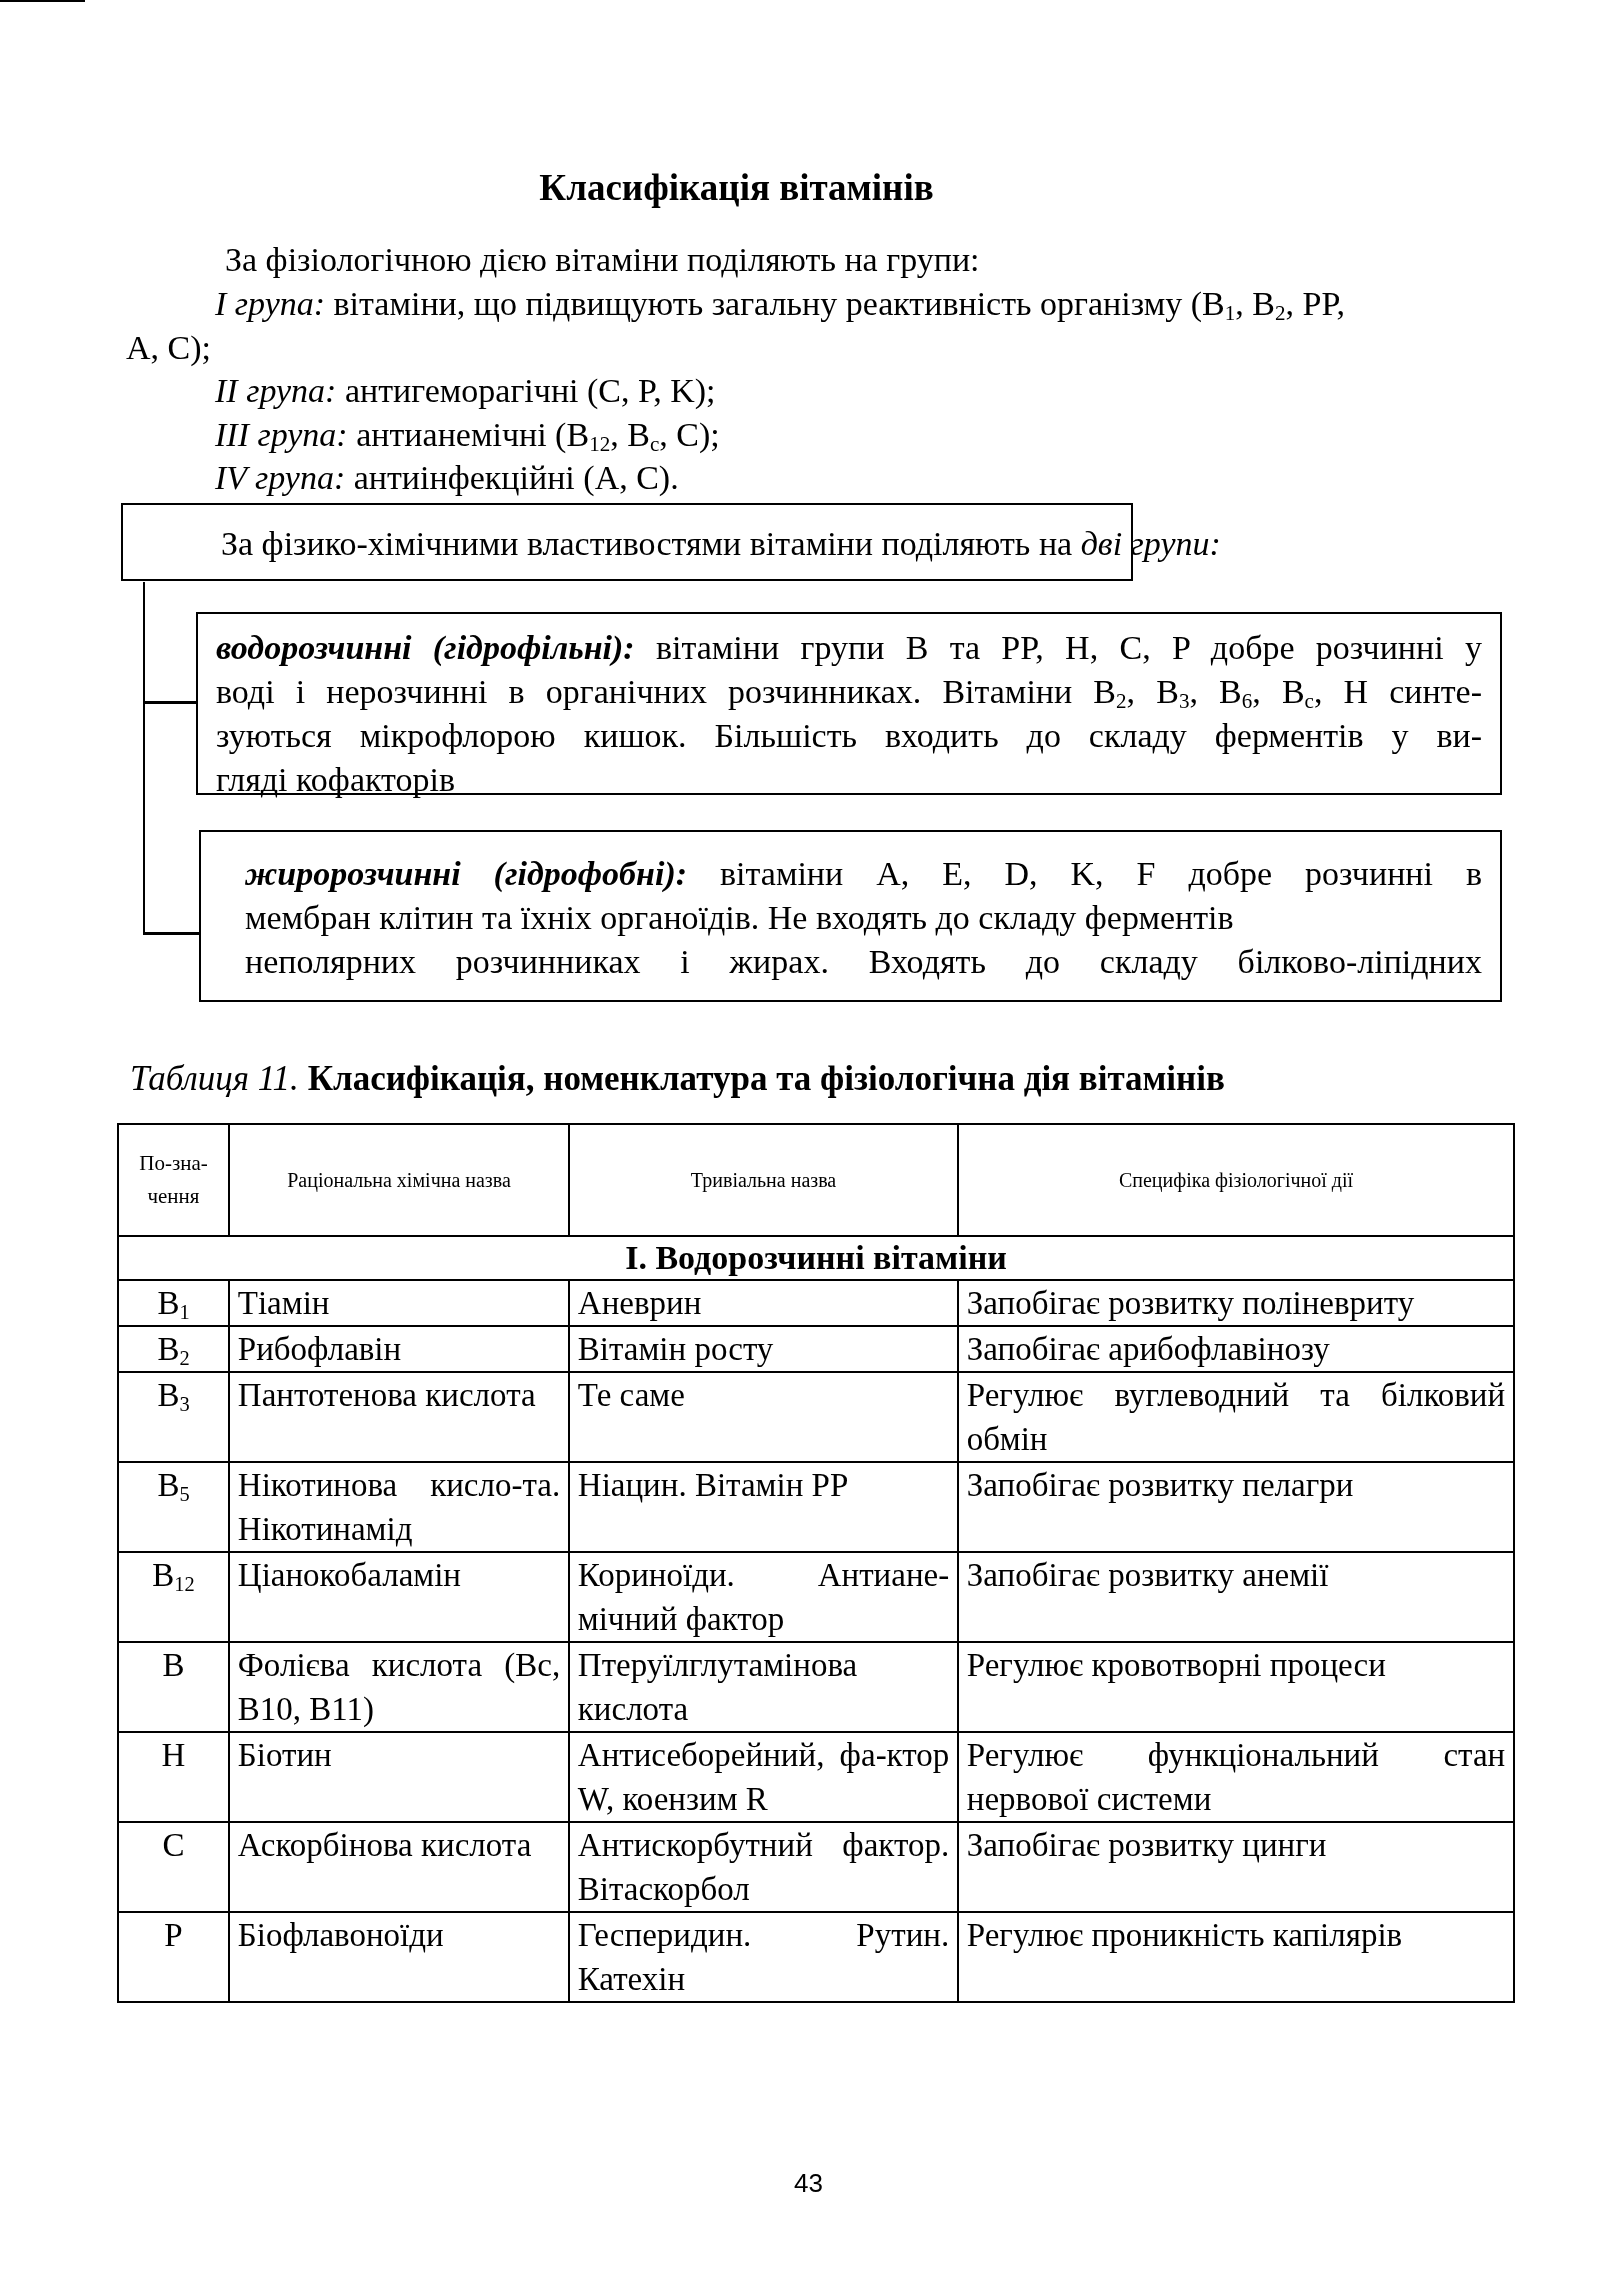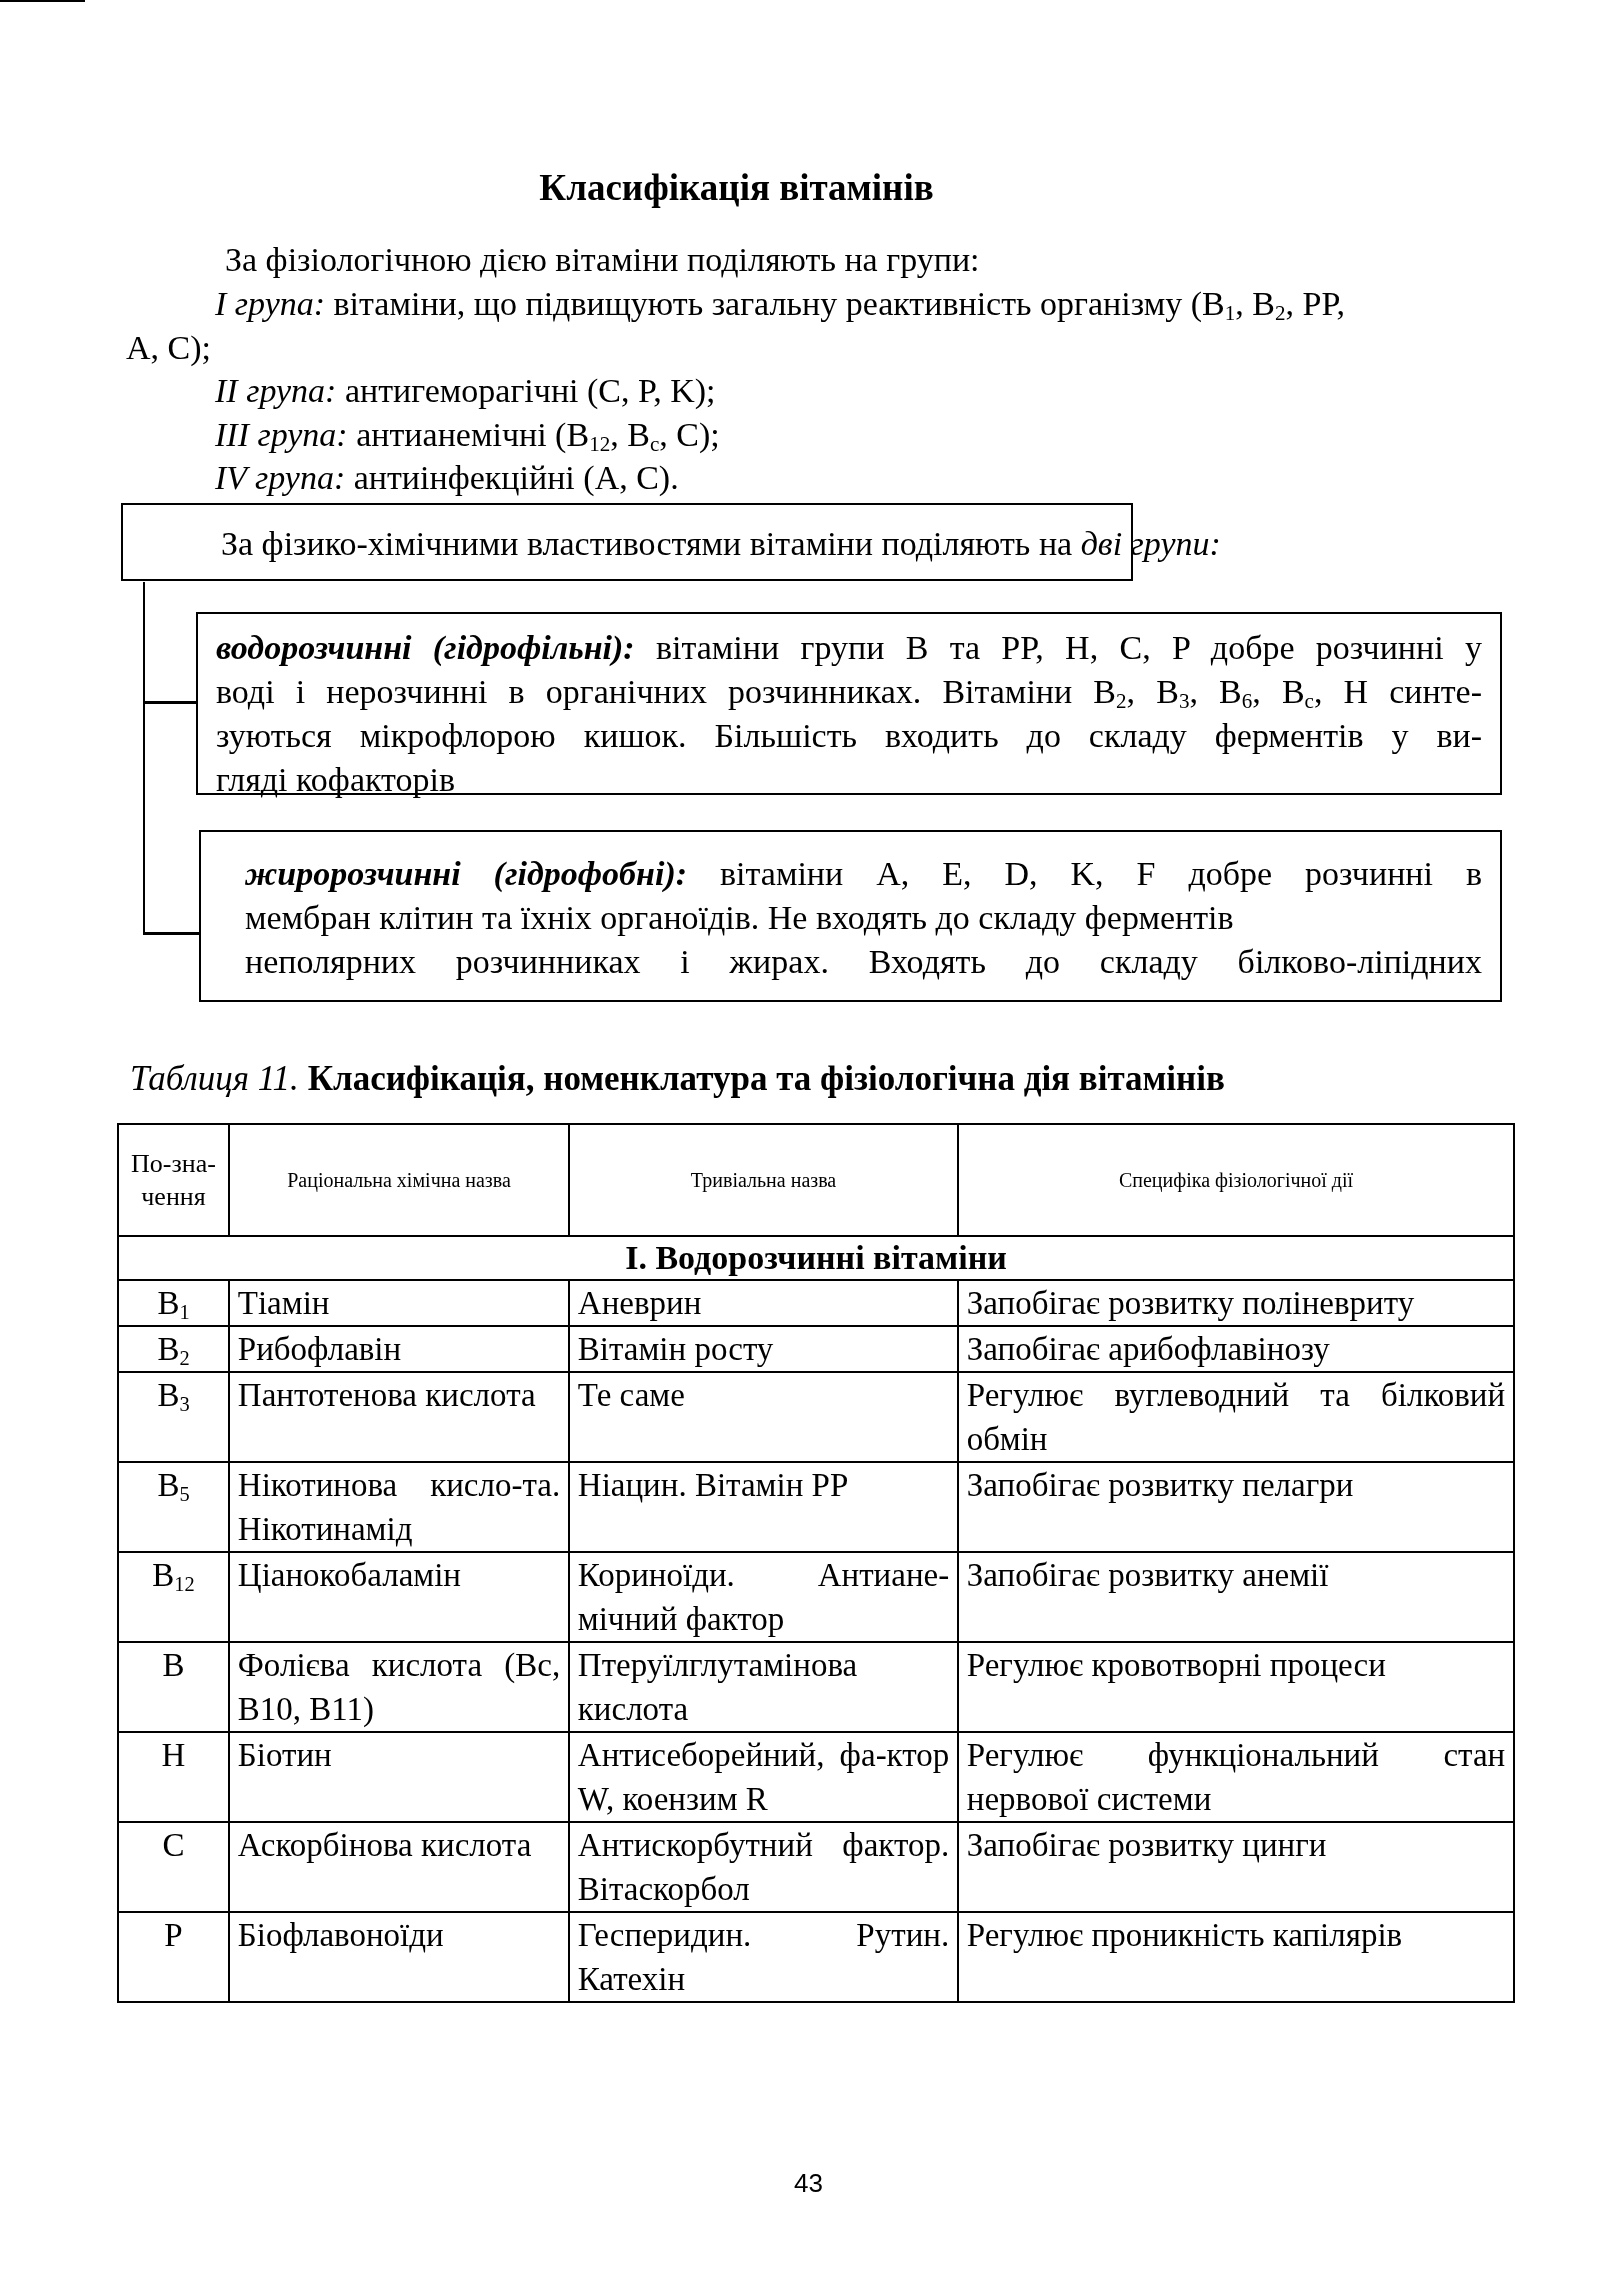--- a/index.html
+++ b/index.html
@@ -29,21 +29,21 @@
   .hline1 { position: absolute; left: 143px; top: 701px; width: 53px; height: 3.3px; background: #000; }
   .hline2 { position: absolute; left: 143px; top: 932px; width: 57px; height: 3.3px; background: #000; }
 
   .caption { left: 130px; top: 1059px; font-size: 35px; white-space: nowrap; }
   .caption i { font-style: italic; }
   .caption b { font-weight: bold; }
 
   table.vt { position: absolute; left: 117px; top: 1123px; width: 1396px; border-collapse: collapse; table-layout: fixed; }
   table.vt td, table.vt th { border: 2px solid #000; vertical-align: top; font-size: 33px; line-height: 44px; padding: 0 7.8px; font-weight: normal; }
   table.vt th { vertical-align: middle; text-align: center; font-size: 20px; line-height: 33px; }
-  table.vt th.c0 { font-size: 26px; line-height: 33px; padding: 0 10px; }
+  table.vt th.c0 { font-size: 21px; line-height: 33px; padding: 0 10px; }
   table.vt tr.section td { text-align: center; font-weight: bold; font-size: 34px; line-height: 42px; }
   table.vt td.code { text-align: center; padding: 0 2.6px; }
   table.vt td.just { text-align: justify; }
   .pagenum { left: 0; width: 1617px; top: 2168px; text-align: center; font-size: 26px; font-family: "Liberation Sans", sans-serif; }
 </style>
 </head>
 <body>
 
 <div class="scan-mark"></div>
 

